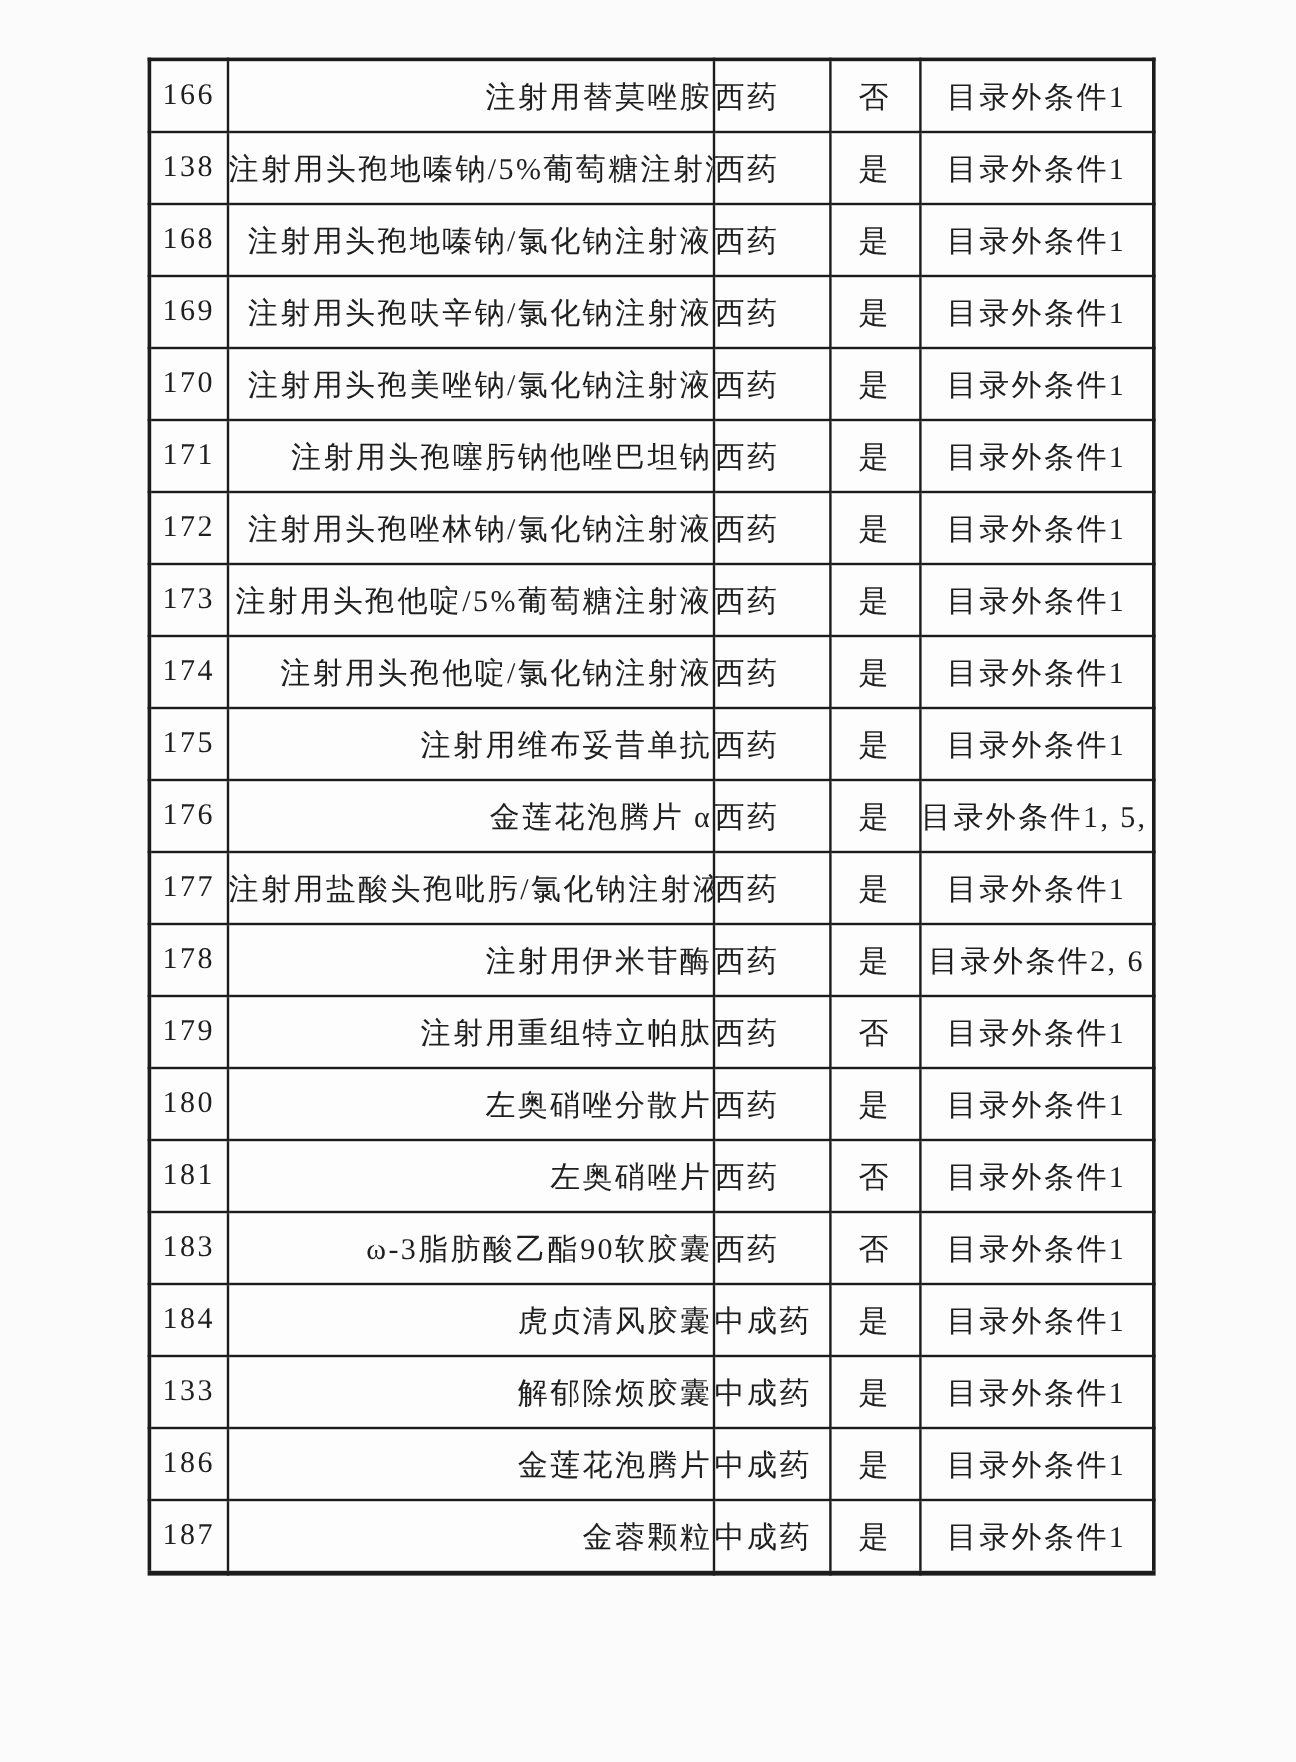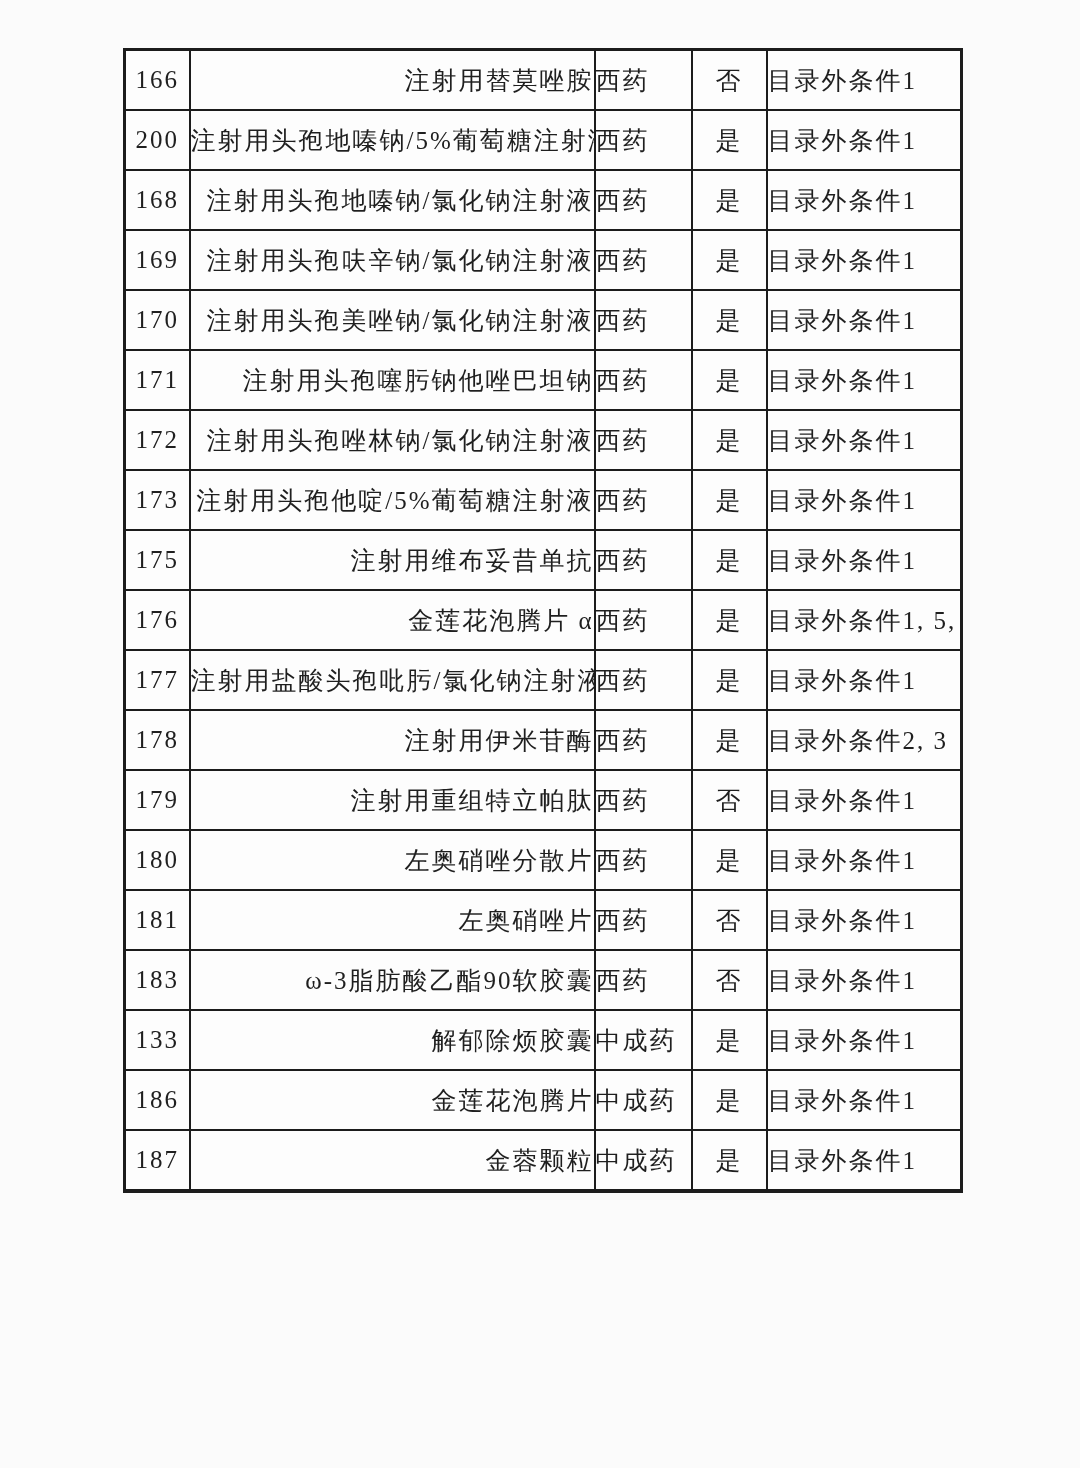--- a/index.html
+++ b/index.html
@@ -48,21 +48,21 @@
   td.c-name {
     text-align: right;
     padding-left: 13px;
   }
   td.c-cat {
   }
   td.c-flag {
     text-align: center;
   }
   td.c-cond {
-    text-align: left;
+    text-align: center;
     padding-left: 9px;
   }
 </style>
 </head>
 <body>
 
 <div class="page">
   <table class="drug-table">
     <colgroup>
       <col style="width:65px">
@@ -73,21 +73,21 @@
     </colgroup>
     <tbody>
         <tr>
     <td class="c-no">166</td>
     <td class="c-name">注射用替莫唑胺</td>
     <td class="c-cat">西药</td>
     <td class="c-flag">否</td>
     <td class="c-cond">目录外条件1</td>
   </tr>
         <tr>
-    <td class="c-no">200</td>
+    <td class="c-no">138</td>
     <td class="c-name">注射用头孢地嗪钠/5%葡萄糖注射液</td>
     <td class="c-cat">西药</td>
     <td class="c-flag">是</td>
     <td class="c-cond">目录外条件1</td>
   </tr>
         <tr>
     <td class="c-no">168</td>
     <td class="c-name">注射用头孢地嗪钠/氯化钠注射液</td>
     <td class="c-cat">西药</td>
     <td class="c-flag">是</td>
@@ -122,20 +122,27 @@
     <td class="c-cond">目录外条件1</td>
   </tr>
         <tr>
     <td class="c-no">173</td>
     <td class="c-name">注射用头孢他啶/5%葡萄糖注射液</td>
     <td class="c-cat">西药</td>
     <td class="c-flag">是</td>
     <td class="c-cond">目录外条件1</td>
   </tr>
         <tr>
+    <td class="c-no">174</td>
+    <td class="c-name">注射用头孢他啶/氯化钠注射液</td>
+    <td class="c-cat">西药</td>
+    <td class="c-flag">是</td>
+    <td class="c-cond">目录外条件1</td>
+  </tr>
+        <tr>
     <td class="c-no">175</td>
     <td class="c-name">注射用维布妥昔单抗</td>
     <td class="c-cat">西药</td>
     <td class="c-flag">是</td>
     <td class="c-cond">目录外条件1</td>
   </tr>
         <tr>
     <td class="c-no">176</td>
     <td class="c-name">金莲花泡腾片 α</td>
     <td class="c-cat">西药</td>
@@ -147,21 +154,21 @@
     <td class="c-name">注射用盐酸头孢吡肟/氯化钠注射液</td>
     <td class="c-cat">西药</td>
     <td class="c-flag">是</td>
     <td class="c-cond">目录外条件1</td>
   </tr>
         <tr>
     <td class="c-no">178</td>
     <td class="c-name">注射用伊米苷酶</td>
     <td class="c-cat">西药</td>
     <td class="c-flag">是</td>
-    <td class="c-cond">目录外条件2, 3</td>
+    <td class="c-cond">目录外条件2, 6</td>
   </tr>
         <tr>
     <td class="c-no">179</td>
     <td class="c-name">注射用重组特立帕肽</td>
     <td class="c-cat">西药</td>
     <td class="c-flag">否</td>
     <td class="c-cond">目录外条件1</td>
   </tr>
         <tr>
     <td class="c-no">180</td>
@@ -175,20 +182,27 @@
     <td class="c-name">左奥硝唑片</td>
     <td class="c-cat">西药</td>
     <td class="c-flag">否</td>
     <td class="c-cond">目录外条件1</td>
   </tr>
         <tr>
     <td class="c-no">183</td>
     <td class="c-name">ω-3脂肪酸乙酯90软胶囊</td>
     <td class="c-cat">西药</td>
     <td class="c-flag">否</td>
+    <td class="c-cond">目录外条件1</td>
+  </tr>
+        <tr>
+    <td class="c-no">184</td>
+    <td class="c-name">虎贞清风胶囊</td>
+    <td class="c-cat">中成药</td>
+    <td class="c-flag">是</td>
     <td class="c-cond">目录外条件1</td>
   </tr>
         <tr>
     <td class="c-no">133</td>
     <td class="c-name">解郁除烦胶囊</td>
     <td class="c-cat">中成药</td>
     <td class="c-flag">是</td>
     <td class="c-cond">目录外条件1</td>
   </tr>
         <tr>

